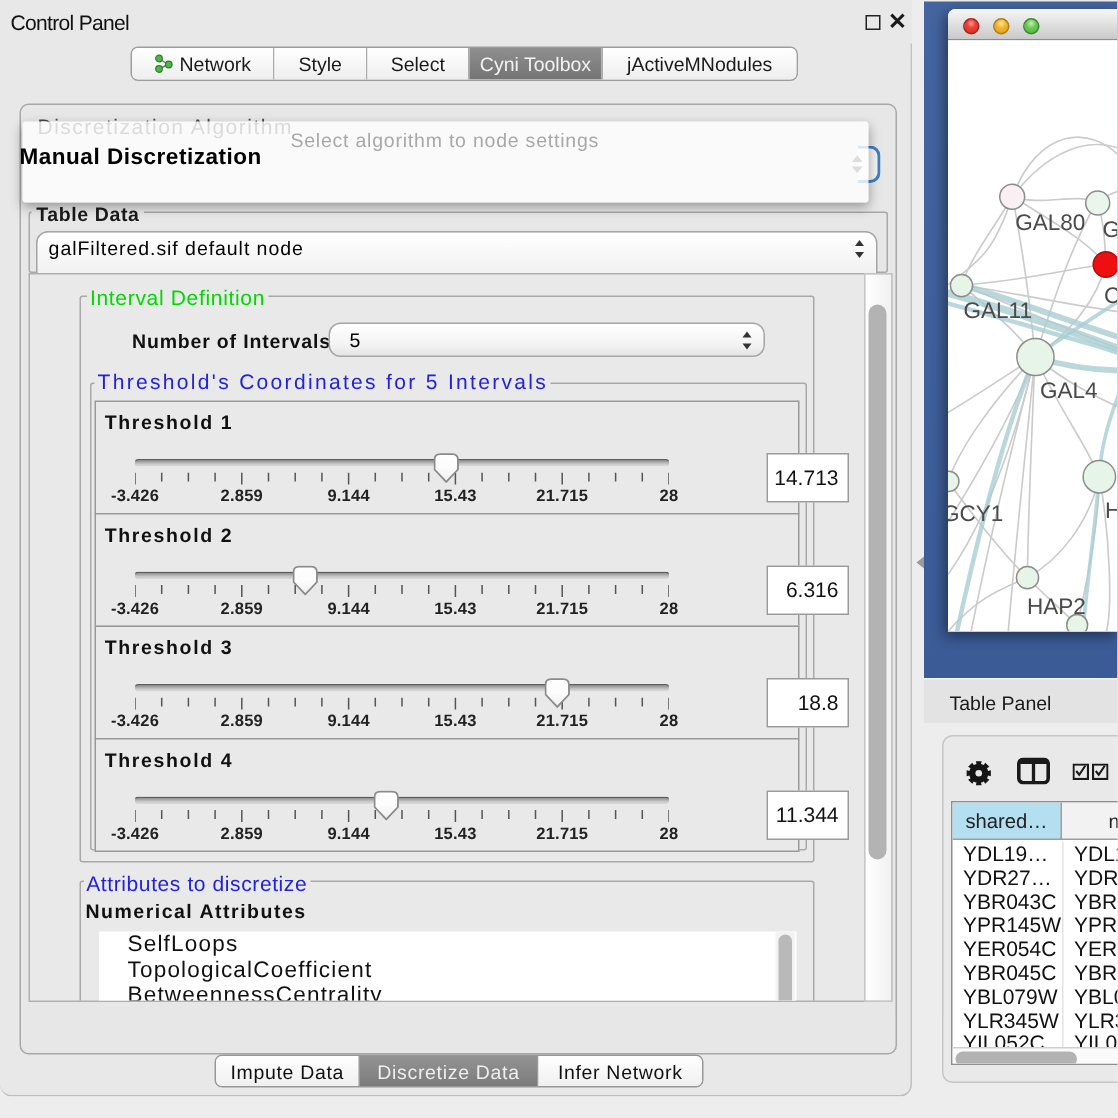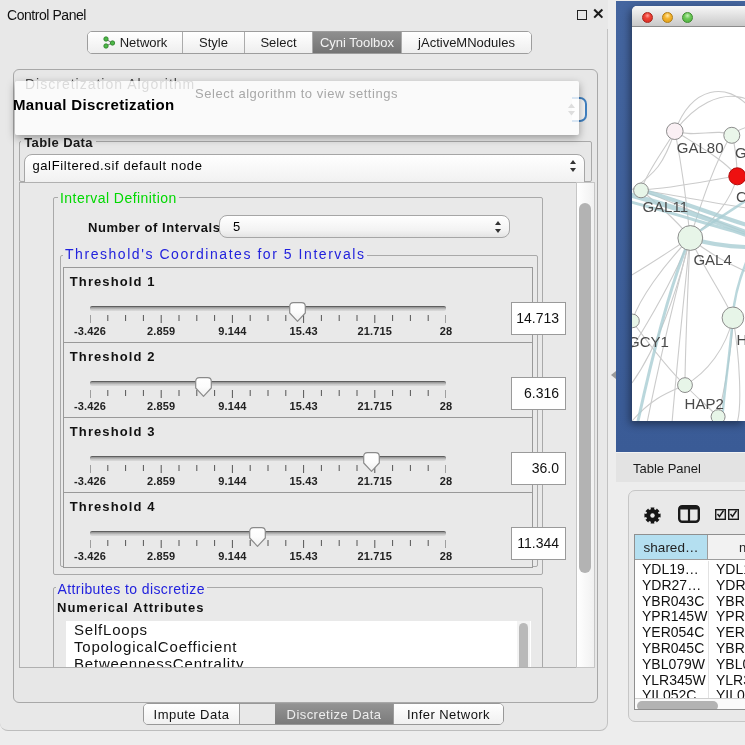--- a/index.html
+++ b/index.html
@@ -50,34 +50,34 @@
 .tlabels { position:absolute; left:0; top:57px; width:470px; height:12px; }
 .tlab { position:absolute; font-size:11px; letter-spacing:0.15px; font-weight:bold; color:#222; transform:translateX(-50%); }
 .vbox { position:absolute; left:408px; top:33.5px; width:55px; height:33px; background:#fff;
   border:1px solid #9a9a9a; font-size:14px; color:#111; text-align:right;margin-left:39px; }
 .vbox span { position:absolute; right:6px; bottom:8px; }
 
 #atgrp { left:33px; top:404px; width:490px; height:200px; border:1px solid #a9a9a9; border-radius:2px; }
 #atlab { left:35.5px; top:397.5px; font-size:14px; letter-spacing:0.4px; color:#2222dd; background:#e9e9e9; padding:0 2px; }
 #numattr { left:37px; top:417px; font-size:13px; letter-spacing:1px; font-weight:bold; color:#111; }
 #attrlist { left:46px; top:438px; width:465px; height:60px; background:#fff; }
-#attrlist div { padding-left:8px; font-size:15px; letter-spacing:0.8px; color:#111; height:17px; line-height:17px; }
+#attrlist div { padding-left:19px; font-size:15px; letter-spacing:0.8px; color:#111; height:17px; line-height:17px; }
 #attrsb { left:497px; top:438px; width:13px; height:60px; background:#f3f3f3; }
 #attrsbthumb { left:499px; top:439.5px; width:9px; height:70px; background:#b9b9b9; border-radius:5px; }
 
 #mainsb { left:576px; top:182px; width:19px; height:486px; background:linear-gradient(90deg,#ffffff,#f1f1f1); border:1px solid #c6c6c6; }
 #mainsbthumb { left:579px; top:203px; width:12px; height:370px; background:#b3b3b3; border-radius:6px; }
 
 #applybtn { left:268px; top:703px; width:67px; height:19px; background:linear-gradient(#ffffff,#ededed);
   border:1px solid #9f9f9f; border-radius:5px; font-size:13px; letter-spacing:0.35px; color:#111; text-align:center; line-height:18px;margin-top:44px; }
 #btabs { left:143px; top:703px; height:22px; display:flex; border:1px solid #989898; border-radius:5px; overflow:hidden; }
 .btab { height:100%; display:flex; align-items:center; justify-content:center; font-size:13px;
   color:#111; background:linear-gradient(#ffffff,#f0f0f0); border-right:1px solid #9c9c9c; letter-spacing:0.45px;text-align:center; }
 .btab:last-child { border-right:none; }
-.btabsel { background:linear-gradient(#939393,#7b7b7b); color:#eeeeee;margin-left:35px; }
+.btabsel { background:linear-gradient(#939393,#7b7b7b); color:#eeeeee; }
 
 #popup { left:14.5px; top:80.8px; width:564px; height:54.5px; background:rgba(255,255,255,0.8);
   box-shadow:0 3px 8px rgba(0,0,0,0.35); border-radius:2px; }
 #ghost { left:25px; top:76.8px; font-size:14px; letter-spacing:1px; color:#484848; line-height:14px; }
 #selalg { left:0; top:5.8px; width:564px; text-align:center; font-size:13px; letter-spacing:0.52px; color:#a8a8a8; line-height:13px; }
 #mandisc { left:-1.5px; top:16.7px; font-size:15px; letter-spacing:0.35px; font-weight:bold; color:#000; line-height:15px; }
 #eqdisc { left:0.5px; top:33.9px; font-size:15px; letter-spacing:1px; color:#111; line-height:15px; }
 #combofrag { left:572px; top:97.2px; width:15px; height:24.5px; border-radius:0 7px 7px 0;
   background:#f5f5f5; border:2.5px solid #4080c0; border-left:none; }
 #splitarrow { left:611px; top:371px; width:0px; height:0px; border-top:4px solid transparent;
@@ -298,21 +298,21 @@
         <path d="M4.5,0.7 L12.5,0.7 Q16.3,0.7 16.3,4.5 L16.3,11 L8.5,19.3 L0.7,11 L0.7,4.5 Q0.7,0.7 4.5,0.7 Z" fill="url(#tg2)" stroke="#8a8a8a" stroke-width="1.2"></path>
         <defs>
           <linearGradient id="tg2" x1="0" y1="0" x2="0" y2="1">
             <stop offset="0" stop-color="#ffffff"></stop>
             <stop offset="0.5" stop-color="#fcfcfc"></stop>
             <stop offset="1" stop-color="#eeeeee"></stop>
           </linearGradient>
         </defs>
       </svg>
       <div class="vbox">
-        <span>36.0</span>
+        <span>18.8</span>
       </div>
     </div>
     <div class="abs thpanel" style="top: 309px;">
       <div class="thtitle">Threshold 4</div>
       <div class="track"></div>
       <svg class="ticks" viewBox="0 0 356 9">
         <line x1="0" y1="0" x2="0" y2="8" stroke="#555" stroke-width="1"></line>
         <line x1="17.8" y1="0" x2="17.8" y2="6" stroke="#555" stroke-width="1"></line>
         <line x1="35.6" y1="0" x2="35.6" y2="6" stroke="#555" stroke-width="1"></line>
         <line x1="53.4" y1="0" x2="53.4" y2="6" stroke="#555" stroke-width="1"></line>
@@ -366,21 +366,21 @@
   <div class="btab" style="width:109px">Infer Network</div>
 </div>
 
 <div class="abs" id="combofrag"></div>
 <svg class="abs" style="left:567px;top:101px" width="9" height="17" viewBox="0 0 9 17">
     <path d="M1 7 L4.5 2.5 L8 7 Z" fill="#555"></path>
     <path d="M1 10 L4.5 14.5 L8 10 Z" fill="#555"></path>
   </svg>
 <div class="abs" id="ghost">Discretization Algorithm</div>
 <div class="abs" id="popup">
-  <div class="abs" id="selalg">Select algorithm to view settings</div>
+  <div class="abs" id="selalg">Select algorithm to node settings</div>
   <div class="abs" id="mandisc">Manual Discretization</div>
 </div>
 <div class="abs" id="splitarrow"></div>
 
 <div class="abs" id="bluebg"></div>
 <div class="abs" id="netwin">
   <div class="abs" id="nettitle">
     <div class="abs tl" id="tlred"></div>
     <div class="abs tl" id="tlyel"></div>
     <div class="abs tl" id="tlgrn"></div>

